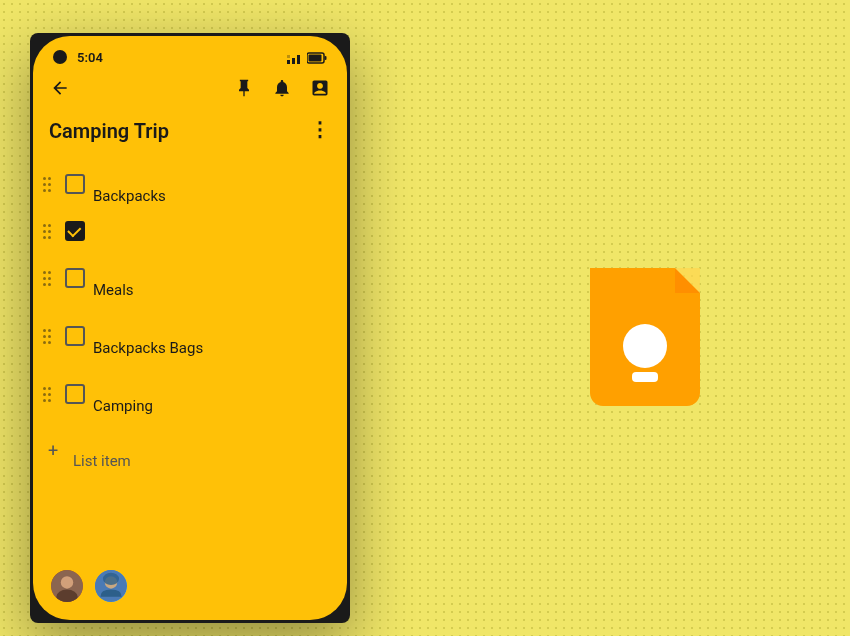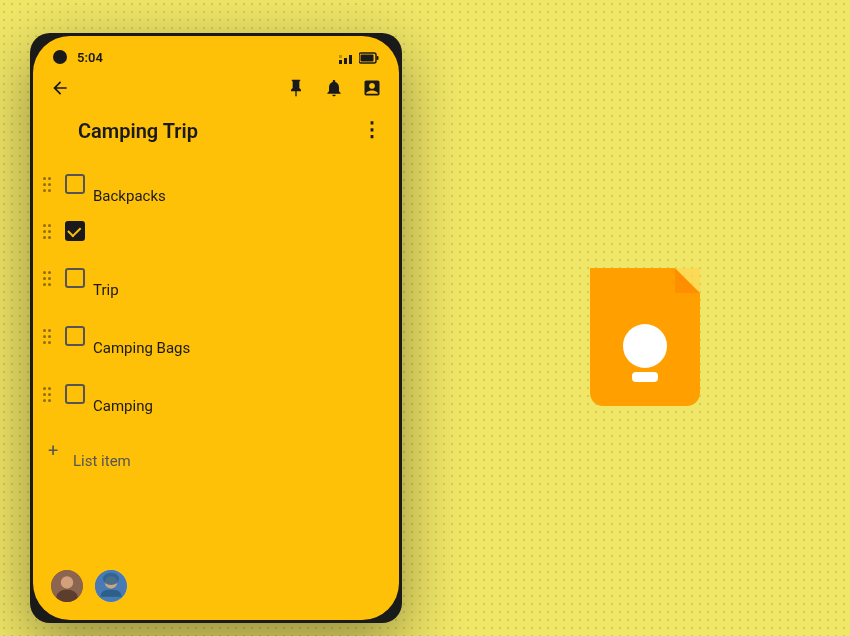--- a/index.html
+++ b/index.html
@@ -18,24 +18,24 @@
     }
 
     
     .phone-wrapper {
       position: relative;
       margin-left: 30px;
       margin-top: 20px;
     }
 
     .phone {
-      width: 372px;
+      width: 320px;
       height: 590px;
       background: #1a1a1a;
-      border-radius: 20px;
+      border-radius: 8px;
       padding: 3px;
       box-shadow: 0 20px 60px rgba(0,0,0,0.4);
       position: relative;
     }
 
     .phone-screen {
       width: 100%;
       height: 100%;
       background: #FFC107;
       border-radius: 37px;
@@ -101,21 +101,20 @@
       display: flex;
       justify-content: space-between;
       align-items: flex-start;
       padding: 12px 16px 8px 16px;
     }
 
     .note-title {
       font-size: 20px;
       font-weight: 600;
       color: #1a1a1a;
-      margin-left: 29px;
     }
 
     .more-btn {
       font-size: 20px;
       color: #1a1a1a;
       cursor: pointer;
       font-weight: 700;
       letter-spacing: 1px;
       line-height: 1;
     }
@@ -380,40 +379,40 @@
             <span>
                 <div class="drag-dot"></div>
                 <div class="drag-dot"></div>
               </span>
             <span>
                 <div class="drag-dot"></div>
                 <div class="drag-dot"></div>
               </span>
           </div>
           <div class="checkbox"></div>
-          <span class="item-text">Trip</span>
+          <span class="item-text">Meals</span>
         </div>
 
         <div class="checklist-item">
           <div class="drag-handle">
             <span>
                 <div class="drag-dot"></div>
                 <div class="drag-dot"></div>
               </span>
             <span>
                 <div class="drag-dot"></div>
                 <div class="drag-dot"></div>
               </span>
             <span>
                 <div class="drag-dot"></div>
                 <div class="drag-dot"></div>
               </span>
           </div>
           <div class="checkbox"></div>
-          <span class="item-text">Camping Bags</span>
+          <span class="item-text">Backpacks Bags</span>
         </div>
 
         <div class="checklist-item">
           <div class="drag-handle">
             <span>
                 <div class="drag-dot"></div>
                 <div class="drag-dot"></div>
               </span>
             <span>
                 <div class="drag-dot"></div>

